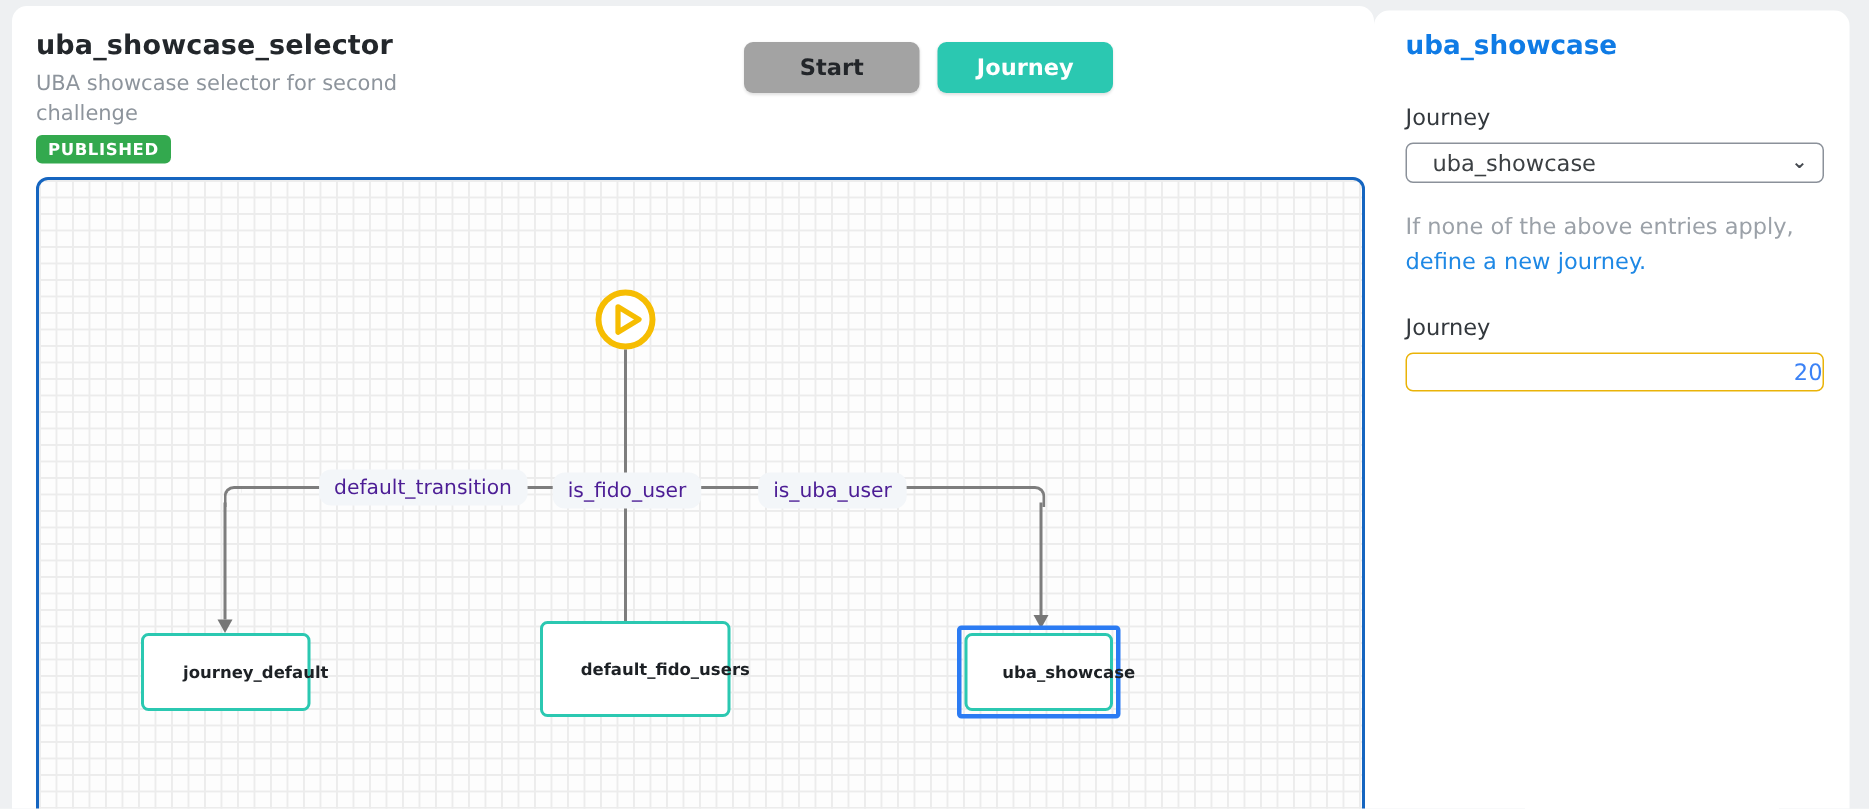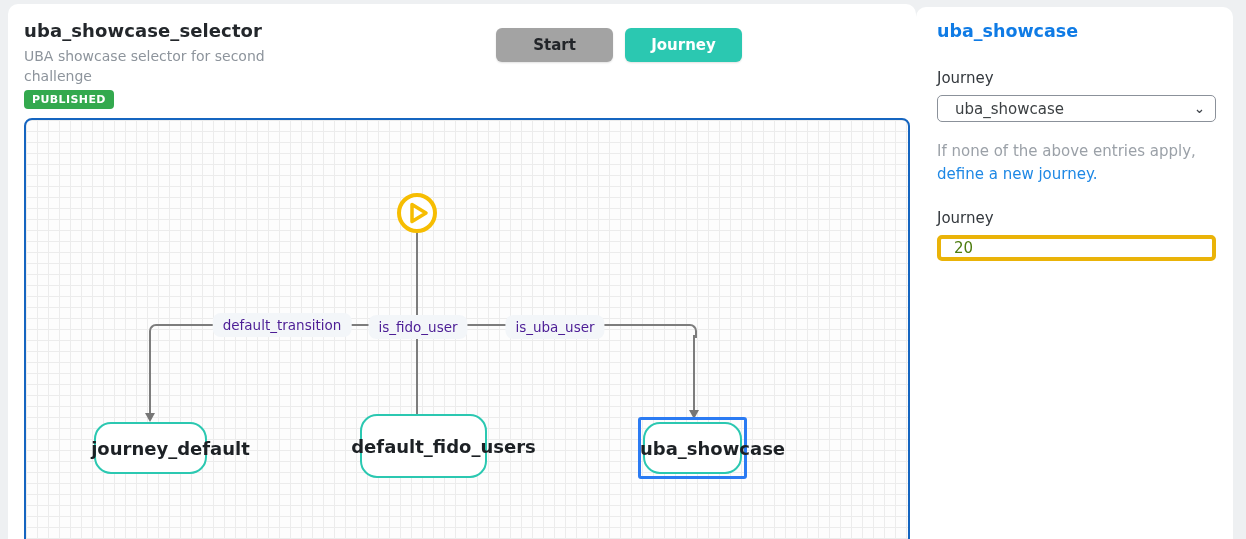--- a/index.html
+++ b/index.html
@@ -84,23 +84,23 @@
     position: absolute; transform: translate(-50%, -50%);
     background: #f3f6f9; color: #4c1d95;
     font-size: 13.5px;
     padding: 4px 10px; border-radius: 8px;
     white-space: nowrap;
   }
   .node {
     position: absolute;
     background: #ffffff;
     border: 2.5px solid #2bc8b1;
-    border-radius: 17px;
+    border-radius: 5px;
     display: flex; align-items: center; justify-content: center;
-    font-size: 18px; font-weight: 700; color: #1d2125;
+    font-size: 11px; font-weight: 700; color: #1d2125;
     box-sizing: border-box;
     white-space: nowrap;
     padding-left: 40px;
   }
   .node-journey-default   { left: 68px;  top: 302px; width: 113px; height: 52px; }
   .node-default-fido      { left: 334px; top: 294px; width: 127px; height: 64px; }
   .selection-box {
     position: absolute; left: 612px; top: 297px;
     border: 3px solid #2b7bf3; border-radius: 3px;
     padding: 2px;
@@ -134,25 +134,26 @@
   }
   .select-box .select-value { flex: 1; }
   .chevron { font-size: 13px; color: #44494f; font-weight: 700; }
   .info-text {
     width: 287px; font-size: 15px; color: #9ba1a8;
     line-height: 1.55; margin-bottom: 22px;
   }
   .info-text a { color: #1e88e5; text-decoration: none; cursor: pointer; text-align: center; }
   .priority-input {
     width: 279px; height: 26px;
-    border: 4px solid #eab308; border-radius: 5px;
-    box-sizing: border-box;
-    font-family: inherit; font-size: 15px; color: #4d7c0f;
+    border: 1px solid #eab308; border-radius: 5px;
+    box-sizing: border-box;
+    font-family: inherit; font-size: 15px; color: #3b82f6;
     padding: 0 0 0 13px;
     margin-top: 0;
+    text-align: right;
   }
 </style>
 </head>
 <body>
 
 <div class="main-card">
 
   <div class="hdr-title">uba_showcase_selector</div>
   <div class="hdr-subtitle">UBA showcase selector for second challenge</div>
   <div class="hdr-badge">PUBLISHED</div>

